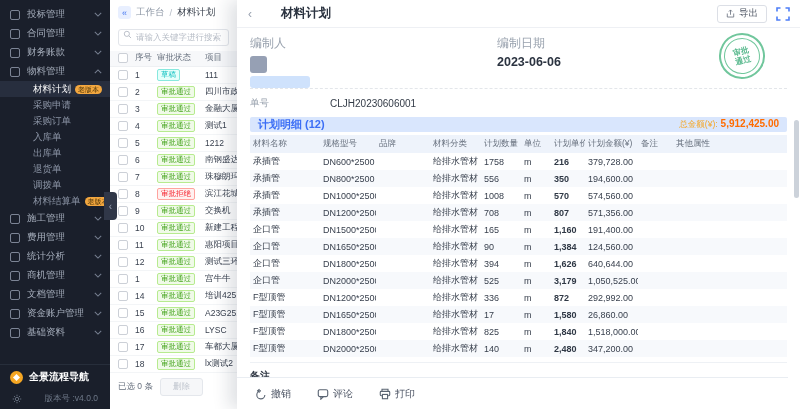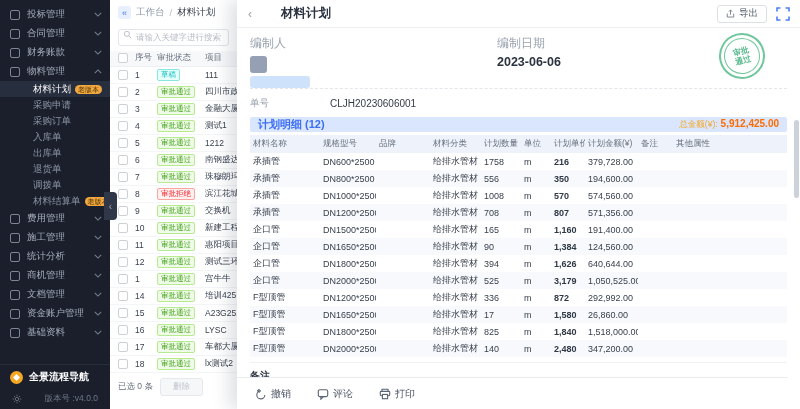--- a/index.html
+++ b/index.html
@@ -181,30 +181,30 @@
 
         <div class="side-item sub">
 
           <span>材料结算单</span>
           <span class="s-badge">老版本</span>
 
         </div>
 
         <div class="side-item group">
           <span class="mi"></span>
+          <span>施工管理</span>
+
+          <svg class="chev" viewBox="0 0 10 6">
+            <path d="M1 1l4 4 4-4" fill="none" stroke="currentColor" stroke-width="1.3"></path>
+          </svg>
+        </div>
+
+        <div class="side-item group">
+          <span class="mi"></span>
           <span>费用管理</span>
-
-          <svg class="chev" viewBox="0 0 10 6">
-            <path d="M1 1l4 4 4-4" fill="none" stroke="currentColor" stroke-width="1.3"></path>
-          </svg>
-        </div>
-
-        <div class="side-item group">
-          <span class="mi"></span>
-          <span>施工管理</span>
 
           <svg class="chev" viewBox="0 0 10 6">
             <path d="M1 1l4 4 4-4" fill="none" stroke="currentColor" stroke-width="1.3"></path>
           </svg>
         </div>
 
         <div class="side-item group">
           <span class="mi"></span>
           <span>统计分析</span>
 

